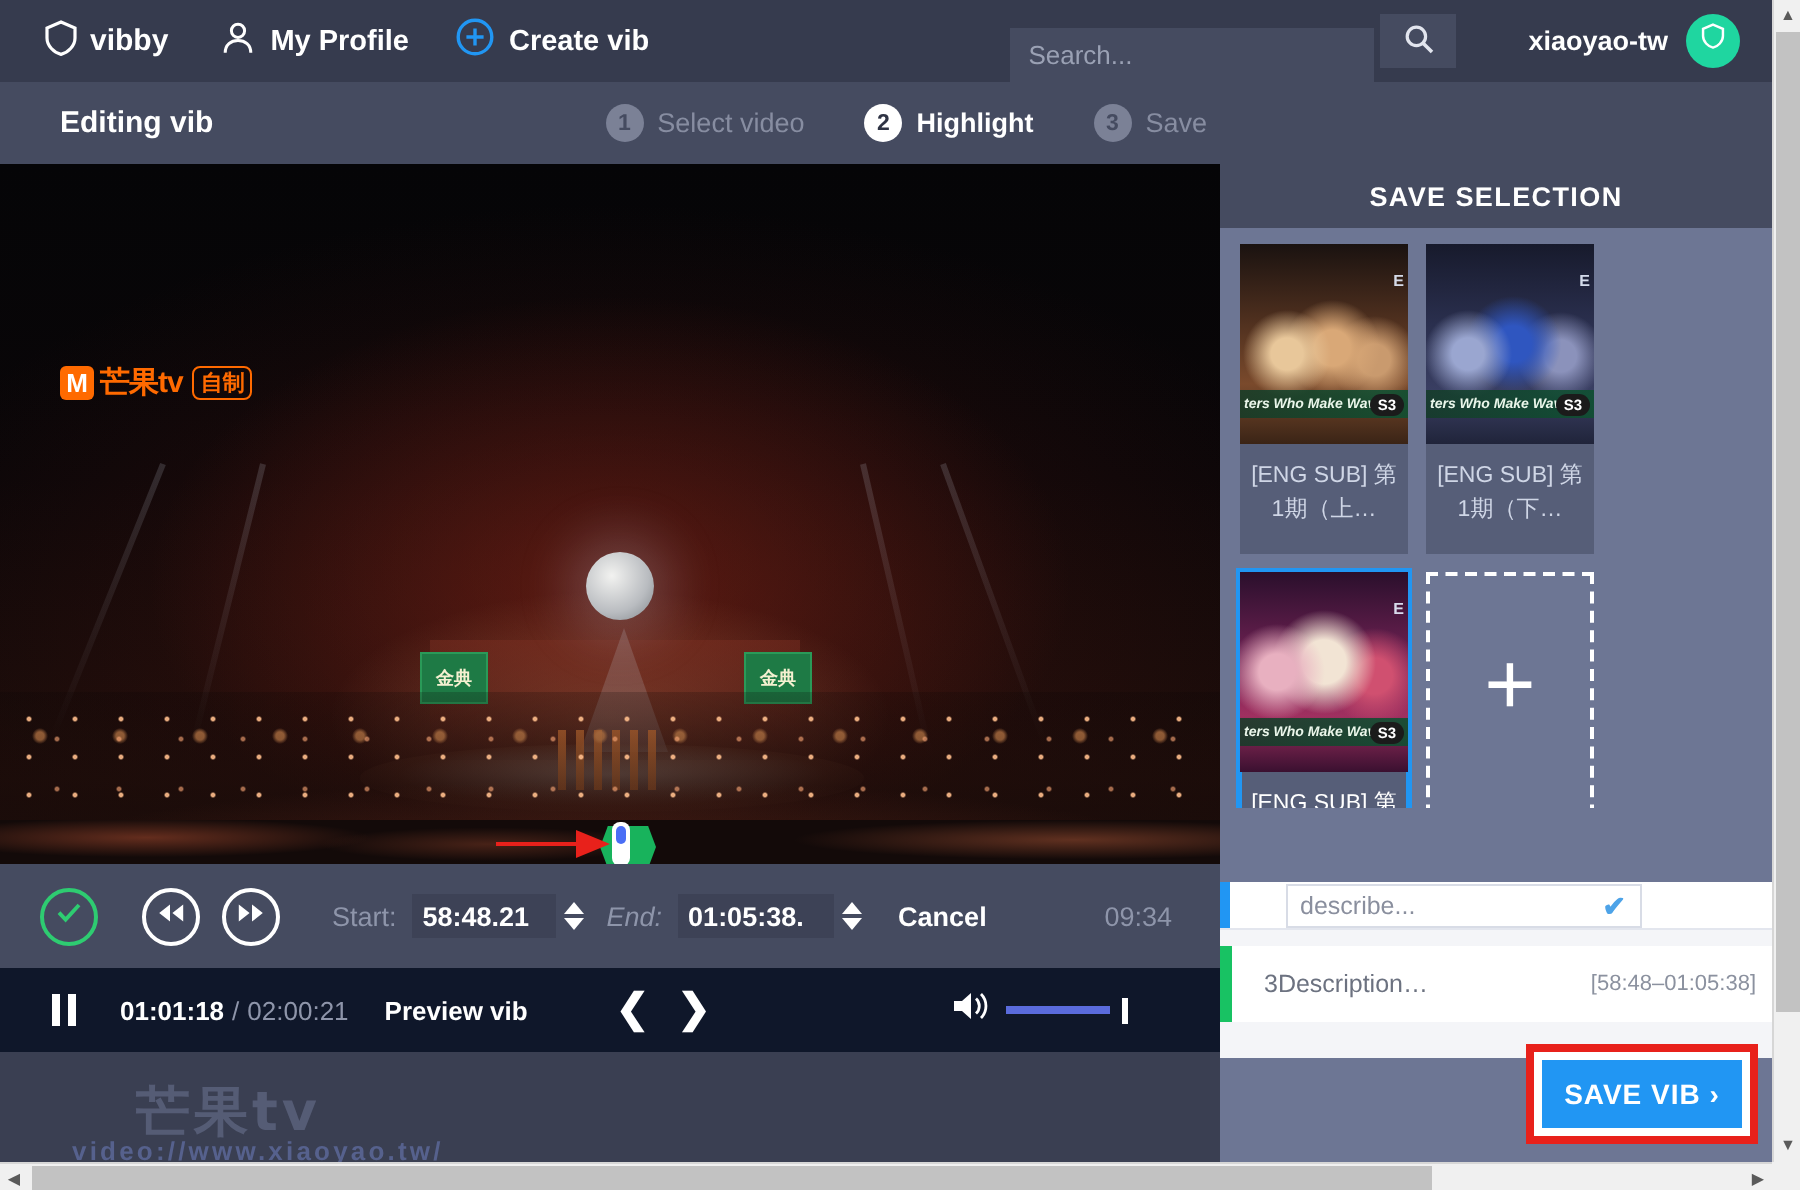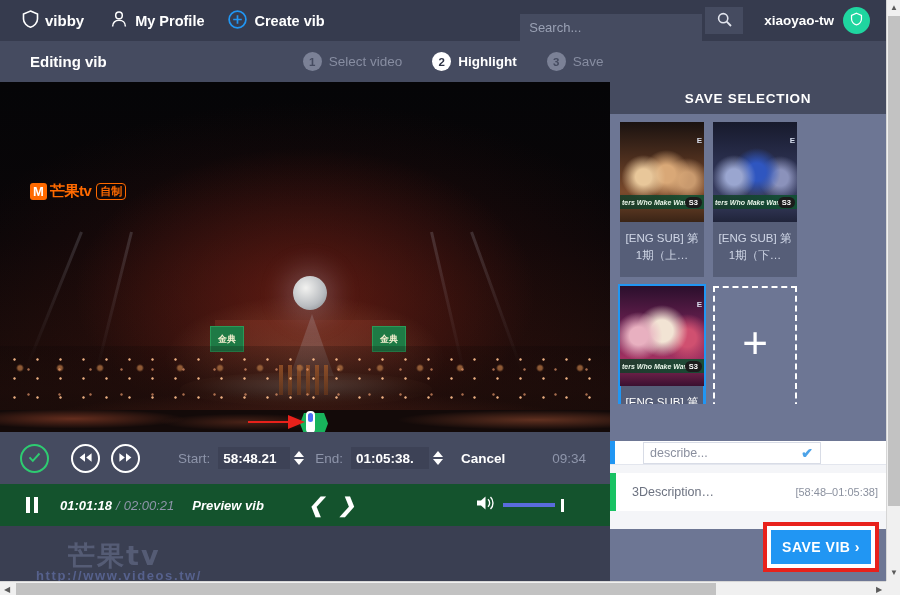--- a/index.html
+++ b/index.html
@@ -36,21 +36,21 @@
     margin-top: 14px;
   }
   .search-input::placeholder { color: #9aa1b4; }
   .search-btn {
     width: 38px; height: 27px; background: #454b60; border: none;
     margin-left: 3px; cursor: pointer;
     display: flex; align-items: center; justify-content: center;
   }
   .username {
     color: #fff; font-size: 13.5px; font-weight: bold;
-    margin-left: 21px;
+    margin-left: 36px;
   }
   .avatar {
     width: 27px; height: 27px; border-radius: 50%;
     background: #1fd6a0; margin-left: 9px; margin-right: 16px;
     display: flex; align-items: center; justify-content: center;
     cursor: pointer;
   }
 
   
   .subheader {
@@ -208,21 +208,21 @@
     width: 0; height: 0; border-left: 5px solid transparent; border-right: 5px solid transparent;
   }
   .spin-up { border-bottom: 6px solid #ffffff; }
   .spin-dn { border-top: 6px solid #ffffff; }
   .cancel-link { color: #ffffff; font-size: 13.5px; font-weight: bold; cursor: pointer; }
   .dur-right { color: #8e95aa; font-size: 13.5px; margin-left: auto; margin-right: 24px; }
 
   
   .playerbar {
     position: absolute; left: 0; top: 484px; width: 610px; height: 42px;
-    background: #14532d; display: flex; align-items: center; font-style: italic;
+    background: #0f172a; display: flex; align-items: center;
   }
   .pause-ic {
     display: flex; gap: 4px; margin-left: 26px; cursor: pointer;
   }
   .pause-ic span { display: block; width: 4px; height: 16px; background: #fff; }
   .time-cur { color: #fff; font-size: 13px; font-weight: bold; margin-left: 22px; }
   .time-sep { color: #8e95aa; font-size: 13px; margin: 0 4px; }
   .time-tot { color: #8e95aa; font-size: 13px; }
   .preview-lbl { color: #ffffff; font-size: 13px; font-weight: bold; margin-left: 18px; cursor: pointer; }
   .nav-arrows { display: flex; gap: 14px; margin-left: 44px; }
@@ -526,28 +526,28 @@
       </span>
     </div>
     <div class="circ-btn" style="margin-left:11px;">
       <span>
         <svg width="15" height="11" viewBox="0 0 15 11">
             <path d="M1.4 1.2 L1.4 9.8 L6.8 5.5 Z M8 1.2 L8 9.8 L13.4 5.5 Z" fill="#fff"></path>
           </svg>
       </span>
     </div>
 
-    <span class="trim-lbl" style="margin-left:38px;">Start:</span>
+    <span class="trim-lbl" style="margin-left:26px;">Start:</span>
     <input class="trim-field" style="width: 72px; margin-left: 8px;" type="text" value="58:48.21">
     <div class="spinner">
       <div class="spin-up"></div>
       <div class="spin-dn"></div>
     </div>
 
-    <span class="trim-lbl" style="margin-left:11px;">End:</span>
+    <span class="trim-lbl" style="margin-left:11px;font-style:italic;">End:</span>
     <input class="trim-field" style="width: 78px; margin-left: 8px;" type="text" value="01:05:38.">
     <div class="spinner">
       <div class="spin-up"></div>
       <div class="spin-dn"></div>
     </div>
 
     <span class="cancel-link" style="margin-left:18px;">Cancel</span>
     <span class="dur-right">09:34</span>
   </div>
 
@@ -572,21 +572,21 @@
             <path d="M14.5 2 A8.5 8.5 0 0 1 14.5 14" fill="none" stroke="#fff" stroke-width="1.4"></path>
           </svg>
       </span>
       <span class="vol-track"></span>
       <span class="vol-knob"></span>
     </div>
   </div>
 
   <div class="bottom-pane"></div>
   <div class="wm-kanji">芒果tv</div>
-  <div class="wm-url">http://www.videos.tw/</div>
+  <div class="wm-url">video://www.xiaoyao.tw/</div>
 
   <div class="rightbar"></div>
 
   <div class="vs-header">SAVE SELECTION</div>
 
   <div class="vs-grid">
     <div class="vcard">
       <div class="vthumb vthumb-a">
         <div class="bars"></div>
         <span class="eng-corner">E</span>

